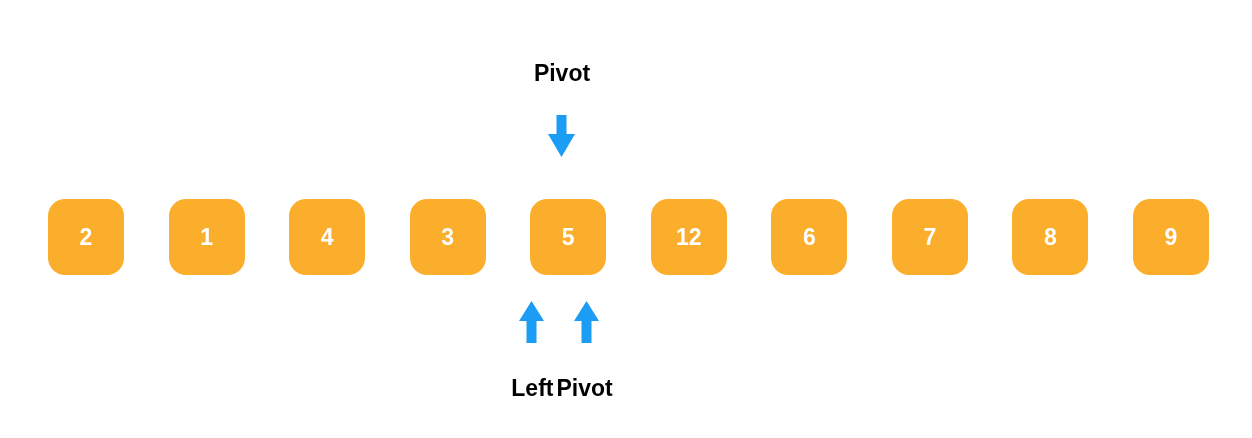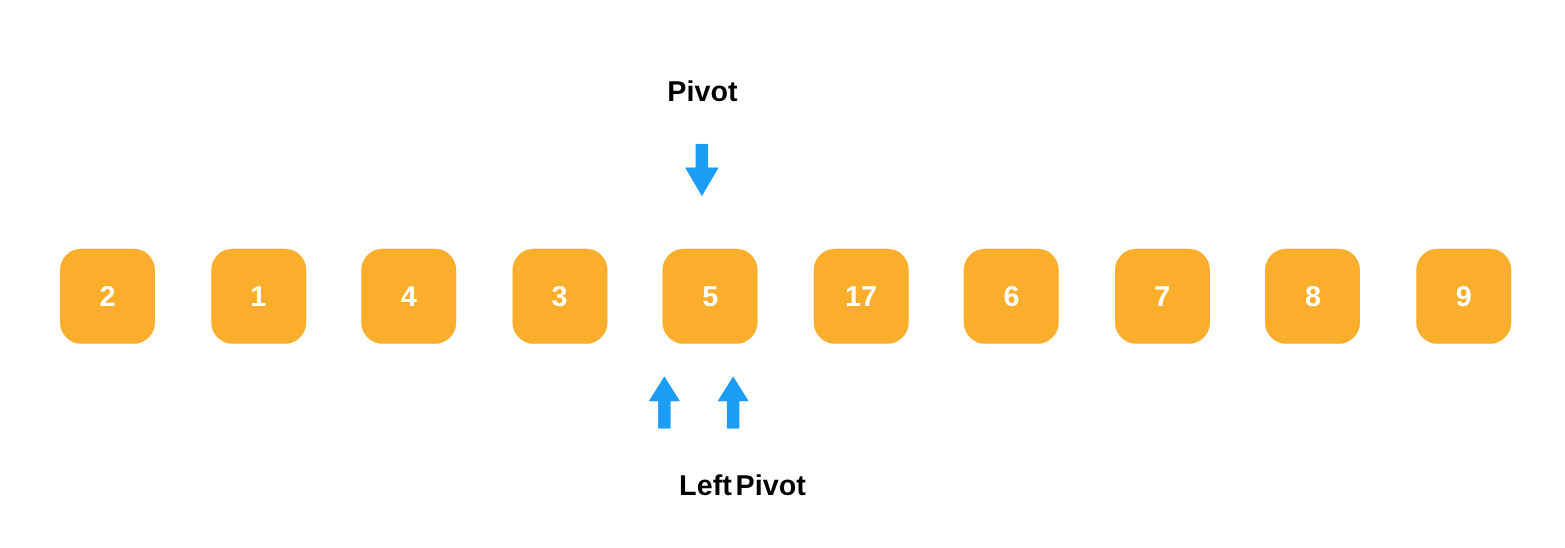--- a/index.html
+++ b/index.html
@@ -60,21 +60,21 @@
     position: absolute;
     top: 301px;
     width: 25px;
     height: 42px;
   }
   .arrow-up.left-ptr  { left: 519px; }
   .arrow-up.right-ptr { left: 574px; }
   .lr-labels {
     position: absolute;
     top: 375px;
-    left: 594px;
+    left: 562px;
     transform: translateX(-50%);
     display: flex;
     gap: 3px;
     font-size: 23px;
     font-weight: bold;
     color: #000000;
     white-space: nowrap;
   }
 </style>
 </head>
@@ -99,21 +99,21 @@
     <div class="cell">
       <span class="cell-num">4</span>
     </div>
     <div class="cell">
       <span class="cell-num">3</span>
     </div>
     <div class="cell">
       <span class="cell-num">5</span>
     </div>
     <div class="cell">
-      <span class="cell-num">17</span>
+      <span class="cell-num">12</span>
     </div>
     <div class="cell">
       <span class="cell-num">6</span>
     </div>
     <div class="cell">
       <span class="cell-num">7</span>
     </div>
     <div class="cell">
       <span class="cell-num">8</span>
     </div>

